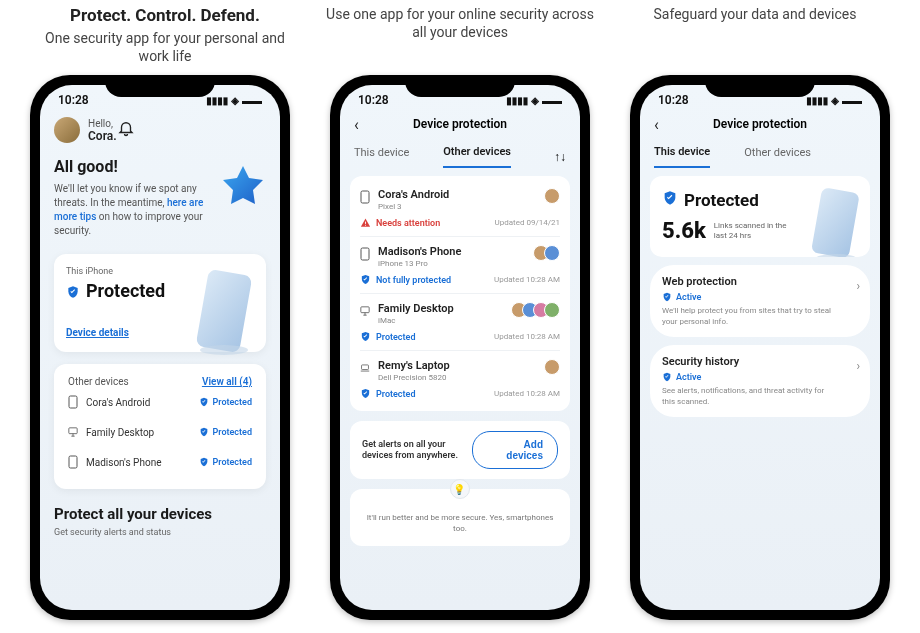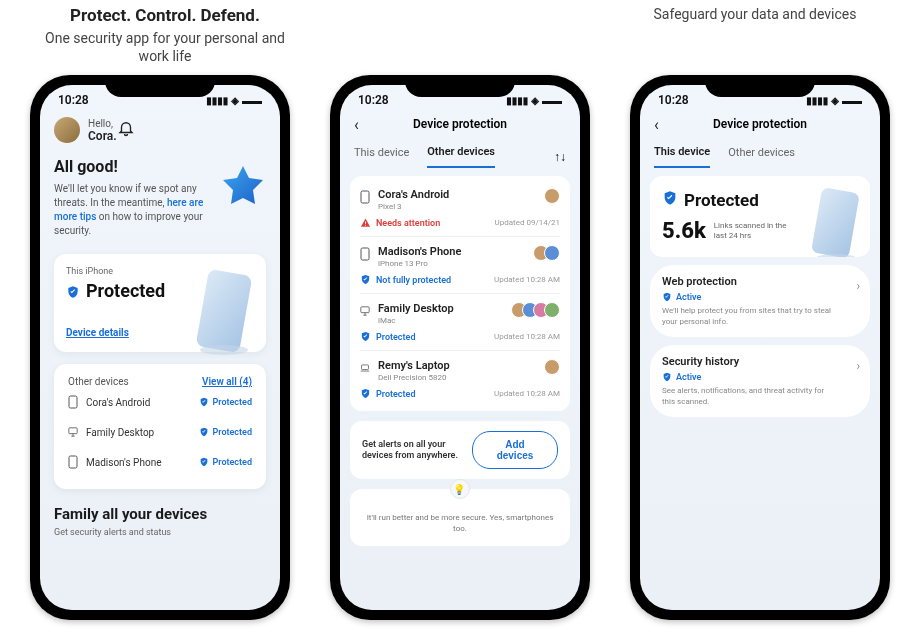--- a/index.html
+++ b/index.html
@@ -87,42 +87,42 @@
   .od-item { display:flex; justify-content:space-between; align-items:center; padding:8px 2px; font-size:10px;}
   .od-left { display:flex; gap:8px; align-items:center; color:#333;}
   .od-status { display:flex; gap:4px; align-items:center; color:#1a6fd6; font-weight:600; font-size:9px;}
   .device-glyph { width:10px; height:14px; display:inline-flex; align-items:center; justify-content:center; color:#555;}
   .section-h { font-size:15px; font-weight:700; color:#1a1a1a; margin-top:16px;}
   .sub-text { font-size:9px; color:#666; margin-top:4px;}
   
   .app-header { display:flex; align-items:center; padding:4px 14px; position:relative; height:26px;}
   .app-header .back { position:absolute; left:14px; font-size:16px; color:#222;}
   .app-header .title { width:100%; text-align:center; font-size:12px; font-weight:600;}
-  .tabs { display:flex; gap:18px; padding:8px 14px 0; font-size:11px; align-items:center; position:relative;}
+  .tabs { display:flex; gap:34px; padding:8px 14px 0; font-size:11px; align-items:center; position:relative;}
   .tab { color:#666; padding-bottom:8px; cursor:pointer;}
   .tab.active { color:#1a1a1a; font-weight:600; border-bottom:2px solid #1a6fd6;}
   .sort-icon { margin-left:auto; font-size:12px;}
   .device-list { background:#fff; margin:8px 10px 0; border-radius:12px; padding:4px 10px;}
   .dev-row { padding:8px 0; border-bottom:1px solid #eef1f4; }
   .dev-row:last-child { border-bottom:none;}
   .dev-top { display:flex; justify-content:space-between; align-items:flex-start;}
   .dev-name { font-size:11px; font-weight:600; color:#222;}
   .dev-model { font-size:8px; color:#888; margin-top:1px;}
   .avatars-stack { display:flex;}
   .avatars-stack .av { width:16px; height:16px; border-radius:50%; border:1.5px solid #fff; margin-left:-5px;}
   .av:first-child { margin-left:0;}
   .av1{background:#c79b6a;} .av2{background:#5a8fd6;} .av3{background:#d67ba2;} .av4{background:#7fb069;}
   .dev-bottom { display:flex; justify-content:space-between; margin-top:6px; align-items:center;}
   .dev-status { display:flex; gap:5px; align-items:center; font-size:9px; font-weight:600;}
   .dev-status.ok { color:#1a6fd6;}
   .dev-status.warn { color:#d9403c;}
   .dev-updated { font-size:8px; color:#999;}
   .alert-cta { background:#fff; margin:10px 10px; border-radius:12px; padding:10px 12px; display:flex; justify-content:space-between; align-items:center;}
   .alert-cta-text { font-size:9px; color:#333; font-weight:600; max-width:110px; line-height:1.3;}
-  .btn-outline { border:1.5px solid #1a6fd6; color:#1a6fd6; border-radius:18px; padding:7px 14px; font-size:10px; font-weight:600; background:#fff;}
+  .btn-outline { border:1.5px solid #1a6fd6; color:#1a6fd6; border-radius:18px; padding:7px 14px; font-size:10px; font-weight:600; background:#fff;text-align:right;}
   .tip-card { background:#fff; margin:10px 10px 0; border-radius:12px; padding:12px; text-align:center; position:relative;}
   .tip-bulb { width:20px;height:20px;border-radius:50%;background:#f5f7fa;border:1px solid #e2e7ec;display:flex;align-items:center;justify-content:center;margin:-22px auto 6px;font-size:10px;}
   .tip-h { font-size:10px; font-weight:700; color:#222; line-height:1.3;}
   .tip-p { font-size:8px; color:#777; margin-top:14px; line-height:1.3;}
   
   .hero-card { background:#fff; margin:8px 10px; border-radius:12px; padding:14px 12px; position:relative; overflow:hidden;}
   .hero-prot { display:flex; gap:6px; align-items:center;}
   .hero-prot .sh { color:#1a6fd6;}
   .hero-prot-text { font-size:17px; font-weight:700; color:#111;}
   .hero-metric { display:flex; gap:8px; align-items:center; margin-top:8px;}
@@ -139,20 +139,23 @@
   
   .render-svg { width:100%; height:100%; }
 </style>
 </head>
 <body>
 
 <div class="headline-row">
   <div class="headline">
     <h2>Protect. Control. Defend.</h2>
     <p>One security app for your personal and work life</p>
+  </div>
+  <div class="headline">
+    <p>Use one app for your online security across all your devices</p>
   </div>
   <div class="headline">
     <p>Safeguard your data and devices</p>
   </div>
 </div>
 
 <div class="cols">
 
 <div class="col">
 <div class="phone">
@@ -281,21 +284,21 @@
                     <span class="shield-icon" style="width:10px;height:10px"><svg viewBox="0 0 24 24" fill="#1a6fd6">
                         <path d="M12 2l8 3v6c0 5-3.5 9.5-8 11-4.5-1.5-8-6-8-11V5l8-3z"></path>
                         <path fill="#fff" d="M10 14l-2.5-2.5 1.2-1.2L10 11.6l4.3-4.3 1.2 1.2z"></path>
                       </svg></span>
                     <span>Protected</span>
                   </div>
                 </div>
               </div>
      </div>
 
-     <h3 class="section-h">Family all your devices</h3>
+     <h3 class="section-h">Protect all your devices</h3>
      <p class="sub-text">Get security alerts and status</p>
    </div>
  </div>
 </div>
 </div>
 
 <div class="col">
 <div class="phone">
  <div class="notch"></div>
  <div class="phone-inner">

